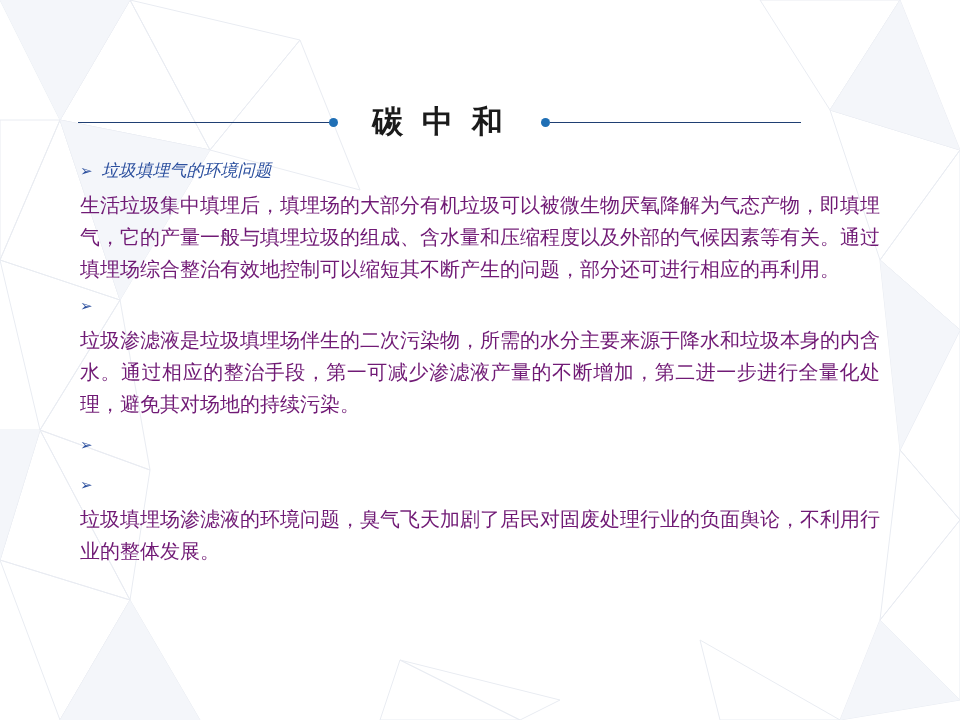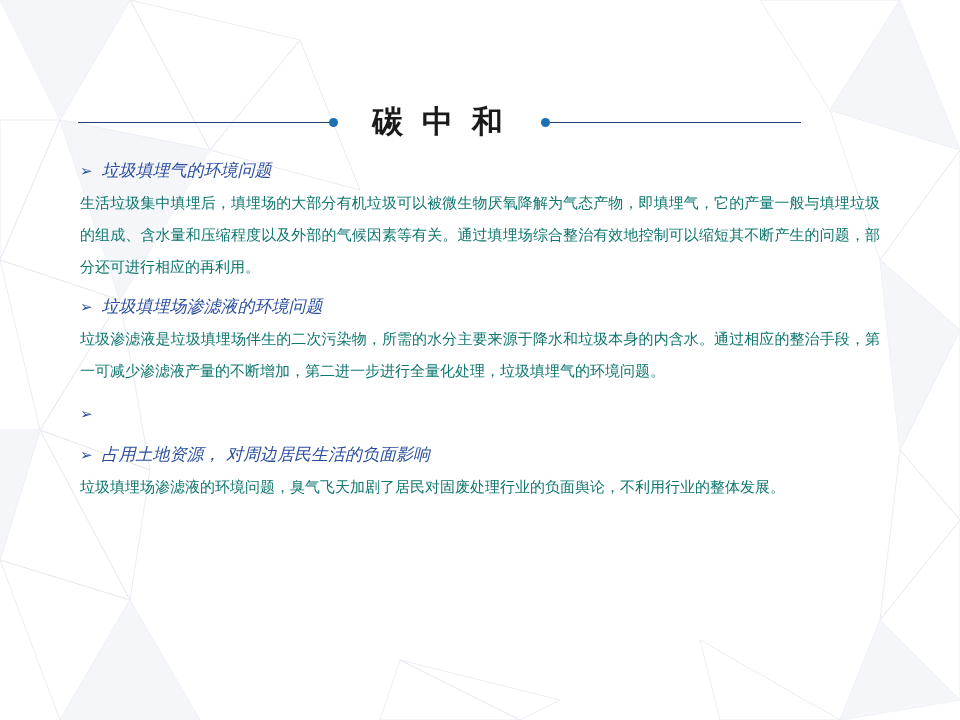--- a/index.html
+++ b/index.html
@@ -84,23 +84,23 @@
     margin: 0 0 3px 0;
   }
   .heading .bullet {
     color: #2b4f9e;
     font-size: 15px;
     margin-right: 9px;
     flex: 0 0 auto;
   }
   .heading .htext { white-space: nowrap; font-style: italic; }
   .para {
-    color: #0f766e;
-    font-family: Liberation Mono, monospace;
-    font-size: 15px;
+    color: #701a75;
+    font-family: Liberation Sans, sans-serif;
+    font-size: 20px;
     line-height: 32px;
     margin: 0 0 6px 0;
     text-align: justify;
     letter-spacing: 0px;
   }
   .sp-2 { margin-top: 10px; }
 </style>
 </head>
 <body>
 
@@ -163,34 +163,32 @@
         <div class="heading">
           <span class="bullet">➢</span>
           <span class="htext">垃圾填埋气的环境问题</span>
         </div>
         <p class="para">生活垃圾集中填埋后，填埋场的大部分有机垃圾可以被微生物厌氧降解为气态产物，即填埋气，它的产量一般与填埋垃圾的组成、含水量和压缩程度以及外部的气候因素等有关。通过填埋场综合整治有效地控制可以缩短其不断产生的问题，部分还可进行相应的再利用。</p>
       </div>
 
       <div class="section">
         <div class="heading">
           <span class="bullet">➢</span>
-          <span class="htext">垃圾填埋场渗滤液的环境问题</span>
         </div>
-        <p class="para">垃圾渗滤液是垃圾填埋场伴生的二次污染物，所需的水分主要来源于降水和垃圾本身的内含水。通过相应的整治手段，第一可减少渗滤液产量的不断增加，第二进一步进行全量化处理，垃圾填埋气的环境问题。</p>
+        <p class="para">垃圾渗滤液是垃圾填埋场伴生的二次污染物，所需的水分主要来源于降水和垃圾本身的内含水。通过相应的整治手段，第一可减少渗滤液产量的不断增加，第二进一步进行全量化处理，避免其对场地的持续污染。</p>
       </div>
 
       <div class="section sp-2">
         <div class="heading">
           <span class="bullet">➢</span>
         </div>
       </div>
 
       <div class="section sp-2">
         <div class="heading">
           <span class="bullet">➢</span>
-          <span class="htext">占用土地资源， 对周边居民生活的负面影响</span>
         </div>
         <p class="para">垃圾填埋场渗滤液的环境问题，臭气飞天加剧了居民对固废处理行业的负面舆论，不利用行业的整体发展。</p>
       </div>
 
     </div>
   </div>
 </div>
 
 </body></html>

